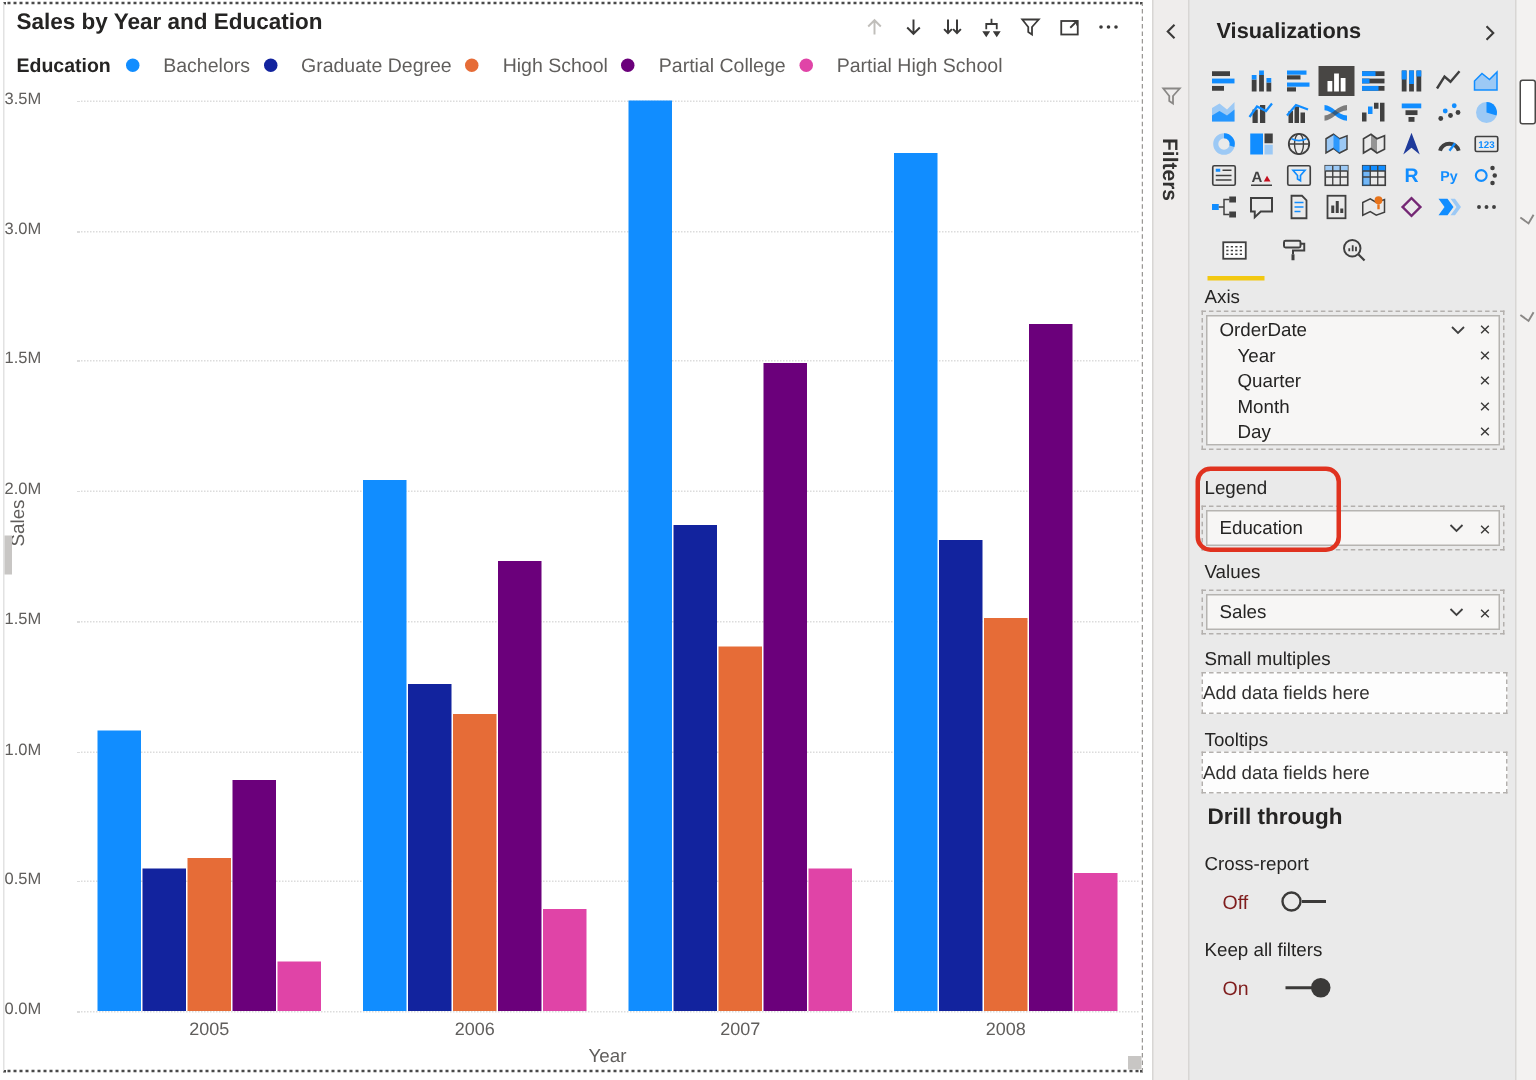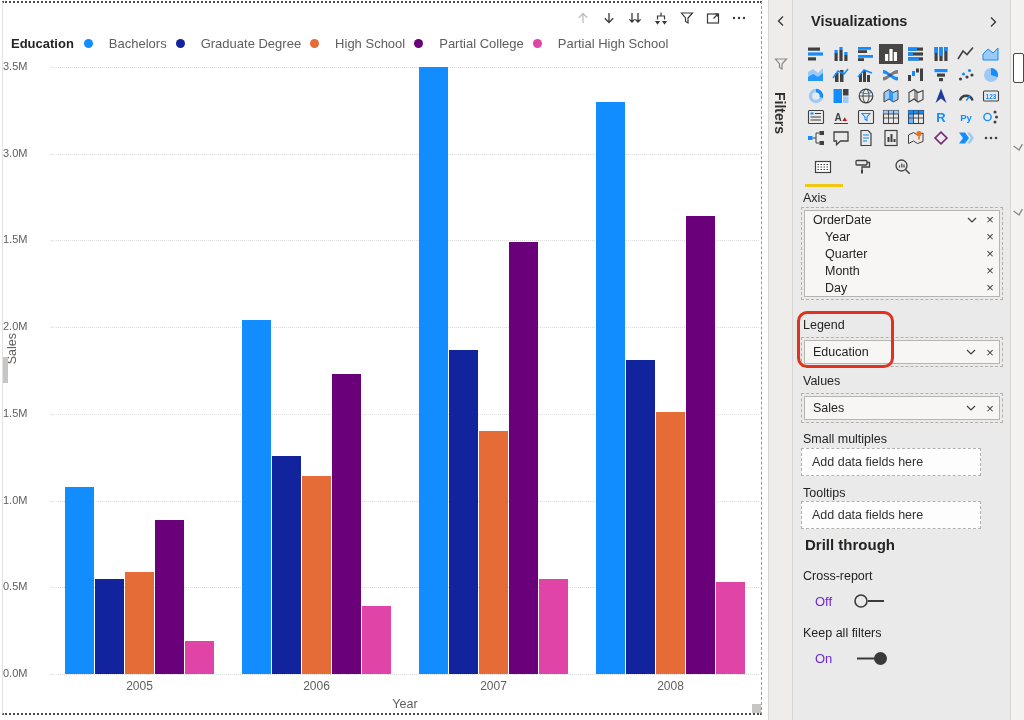--- a/index.html
+++ b/index.html
@@ -55,41 +55,42 @@
   .well-box { border:1px solid #b6b4b1; background:#f7f6f5; }
   .frow { height:17px; display:flex; align-items:center; font-size:12.5px; color:#252423; cursor:pointer; }
   .frow .lbl { flex:1; padding-left:8px; }
   .frow.child .lbl { padding-left:20px; }
   .frow .chev { width:18px; display:flex; justify-content:center; cursor:pointer; }
   .frow .x { width:18px; text-align:center; color:#3b3a39; font-size:13px; cursor:pointer; }
   .pill-row { height:24px; display:flex; align-items:center; font-size:12.5px; color:#252423; }
   .pill-row .lbl { flex:1; padding-left:8px; }
   .pill-row .chev { width:20px; display:flex; justify-content:center; cursor:pointer; }
   .pill-row .x { width:18px; text-align:center; color:#3b3a39; font-size:13px; cursor:pointer; }
-  .empty-well { position:absolute; left:8px; width:180px; height:28px; border:1px dashed #b3b0ad;
-    background:#fdfdfd; display:flex; align-items:center; padding-left:10px;
+  .empty-well { position:absolute; left:8px; width:204px; height:28px; border:1px dashed #b3b0ad;
+    background:#fdfdfd; display:flex; align-items:center; padding-left:0;
     font-size:12.5px; color:#323130; cursor:pointer; }
   #drill-heading { position:absolute; left:12px; top:536px; font-size:15px; font-weight:700; color:#252423; }
   .toggle-row { position:absolute; left:22px; display:flex; align-items:center; gap:21px;
-    font-size:13px; color:#6d28d9; cursor:pointer;justify-content:center; }
+    font-size:13px; color:#7f1d1d; cursor:pointer;justify-content:center; }
   #red-annotation { position:absolute; left:797px; top:311px; width:97px; height:57px;
     border:3px solid #E0321F; border-radius:10px; pointer-events:none; z-index:20; }
 
   
   #fields-strip { position:absolute; left:1010px; top:0; width:14px; height:720px;
     background:#f3f2f1; border-left:1px solid #d8d6d4; }
   #fields-strip .whitebox { position:absolute; left:2px; top:53px; width:11px; height:30px;
     background:#fff; border:1.5px solid #494847; border-radius:2px; }
   #fields-strip .sc { position:absolute; left:2px; }
 </style>
 </head>
 <body>
 
 <div id="canvas">
   <div id="visual">
+    <div id="visual-title">Sales by Year and Education</div>
 
     <div id="visual-toolbar">
       <span>
           <svg width="16" height="16" viewBox="0 0 16 16" fill="none" stroke="#c0beba" stroke-width="1.3">
             <path d="M8 13V3.5M3.8 7.7 8 3.5l4.2 4.2"></path>
           </svg>
         </span>
       <span>
           <svg width="16" height="16" viewBox="0 0 16 16" fill="none" stroke="#3b3a39" stroke-width="1.3">
             <path d="M8 3v9.5M3.8 8.3 8 12.5l4.2-4.2"></path>

